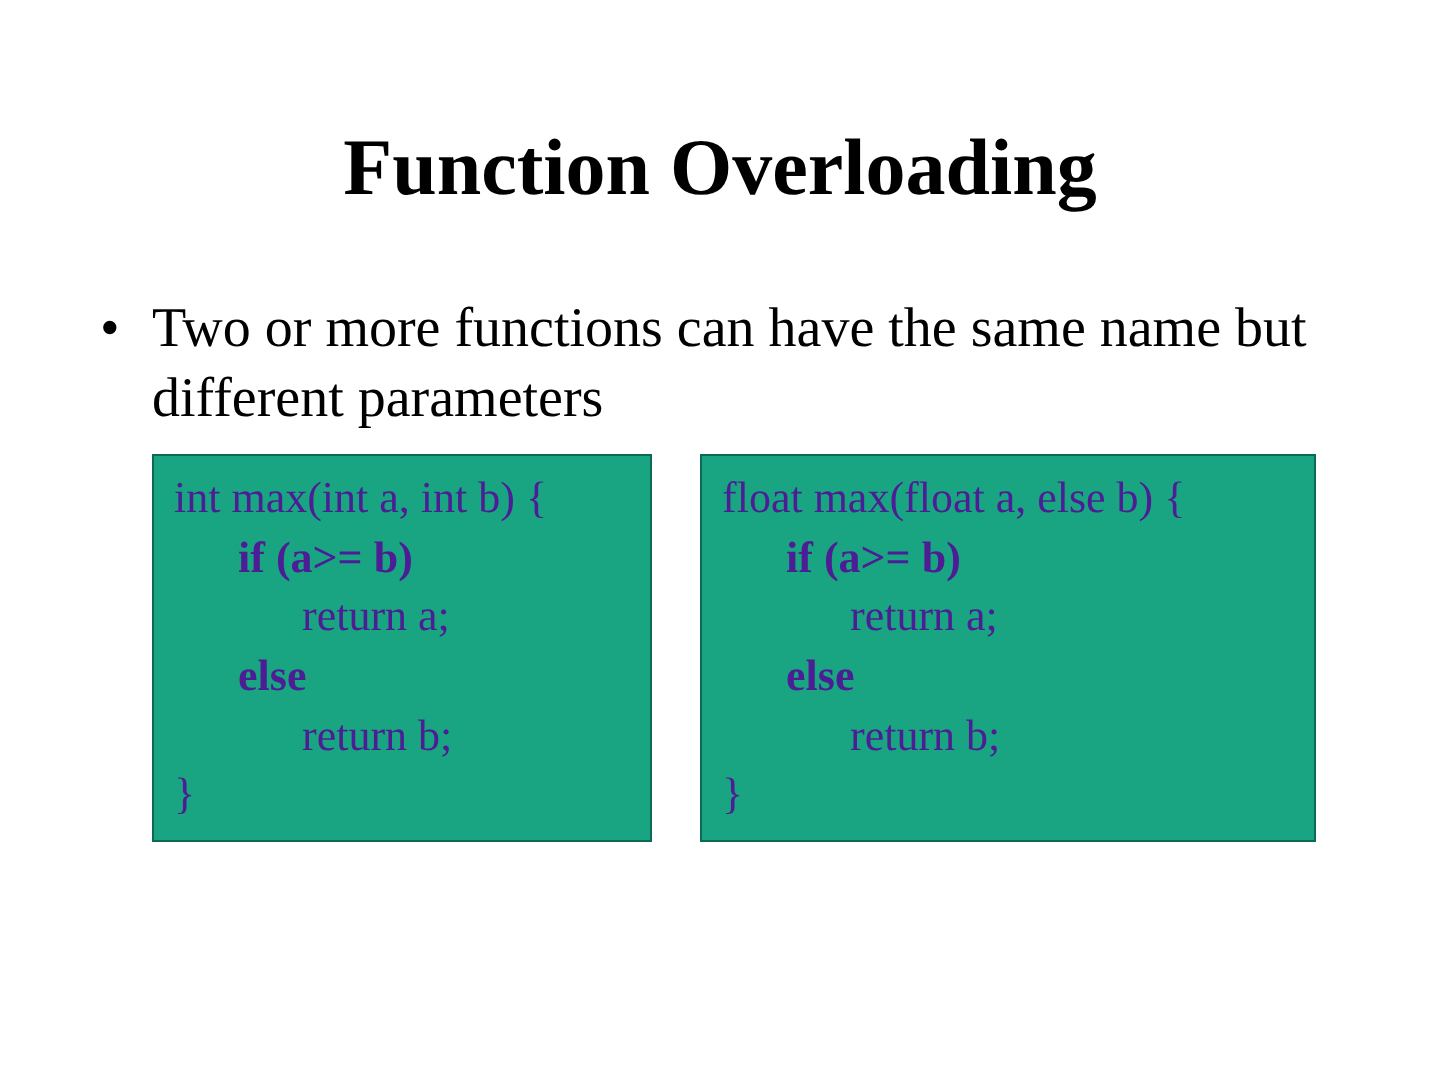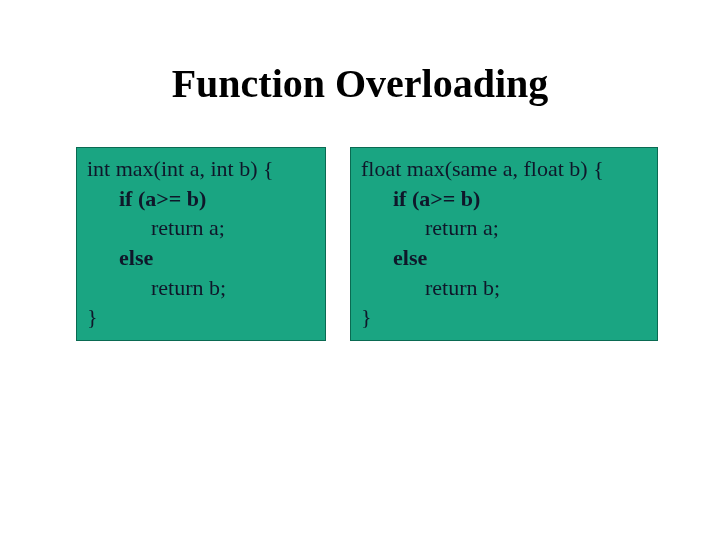--- a/index.html
+++ b/index.html
@@ -55,46 +55,47 @@
     padding: 6px 10px 8px 10px;
     box-sizing: border-box;
   }
   .code-box.left { width: 250px; }
   .code-box.right { width: 308px; }
   .code-line {
     font-family: "Times New Roman", Times, serif;
     font-size: 22px;
     line-height: 1.35;
     white-space: pre;
-    color: #0f172a;
+    color: #4c1d95;
   }
   .ind1 { padding-left: 32px; font-weight: bold; }
   .ind2 { padding-left: 64px; }
 </style>
 </head>
 <body>
 
 <div class="slide">
 
   <div class="title">Function Overloading</div>
 
   <ul class="bullets">
+    <li>Two or more functions can have the same name but different parameters</li>
   </ul>
 
   <div class="code-row">
     <div class="code-box left">
       <div class="code-line">int max(int a, int b) {</div>
       <div class="code-line ind1">if (a&gt;= b)</div>
       <div class="code-line ind2">return a;</div>
       <div class="code-line ind1">else</div>
       <div class="code-line ind2">return b;</div>
       <div class="code-line">}</div>
     </div>
     <div class="code-box right">
-      <div class="code-line">float max(same a, float b) {</div>
+      <div class="code-line">float max(float a, else b) {</div>
       <div class="code-line ind1">if (a&gt;= b)</div>
       <div class="code-line ind2">return a;</div>
       <div class="code-line ind1">else</div>
       <div class="code-line ind2">return b;</div>
       <div class="code-line">}</div>
     </div>
   </div>
 
 </div>
 

